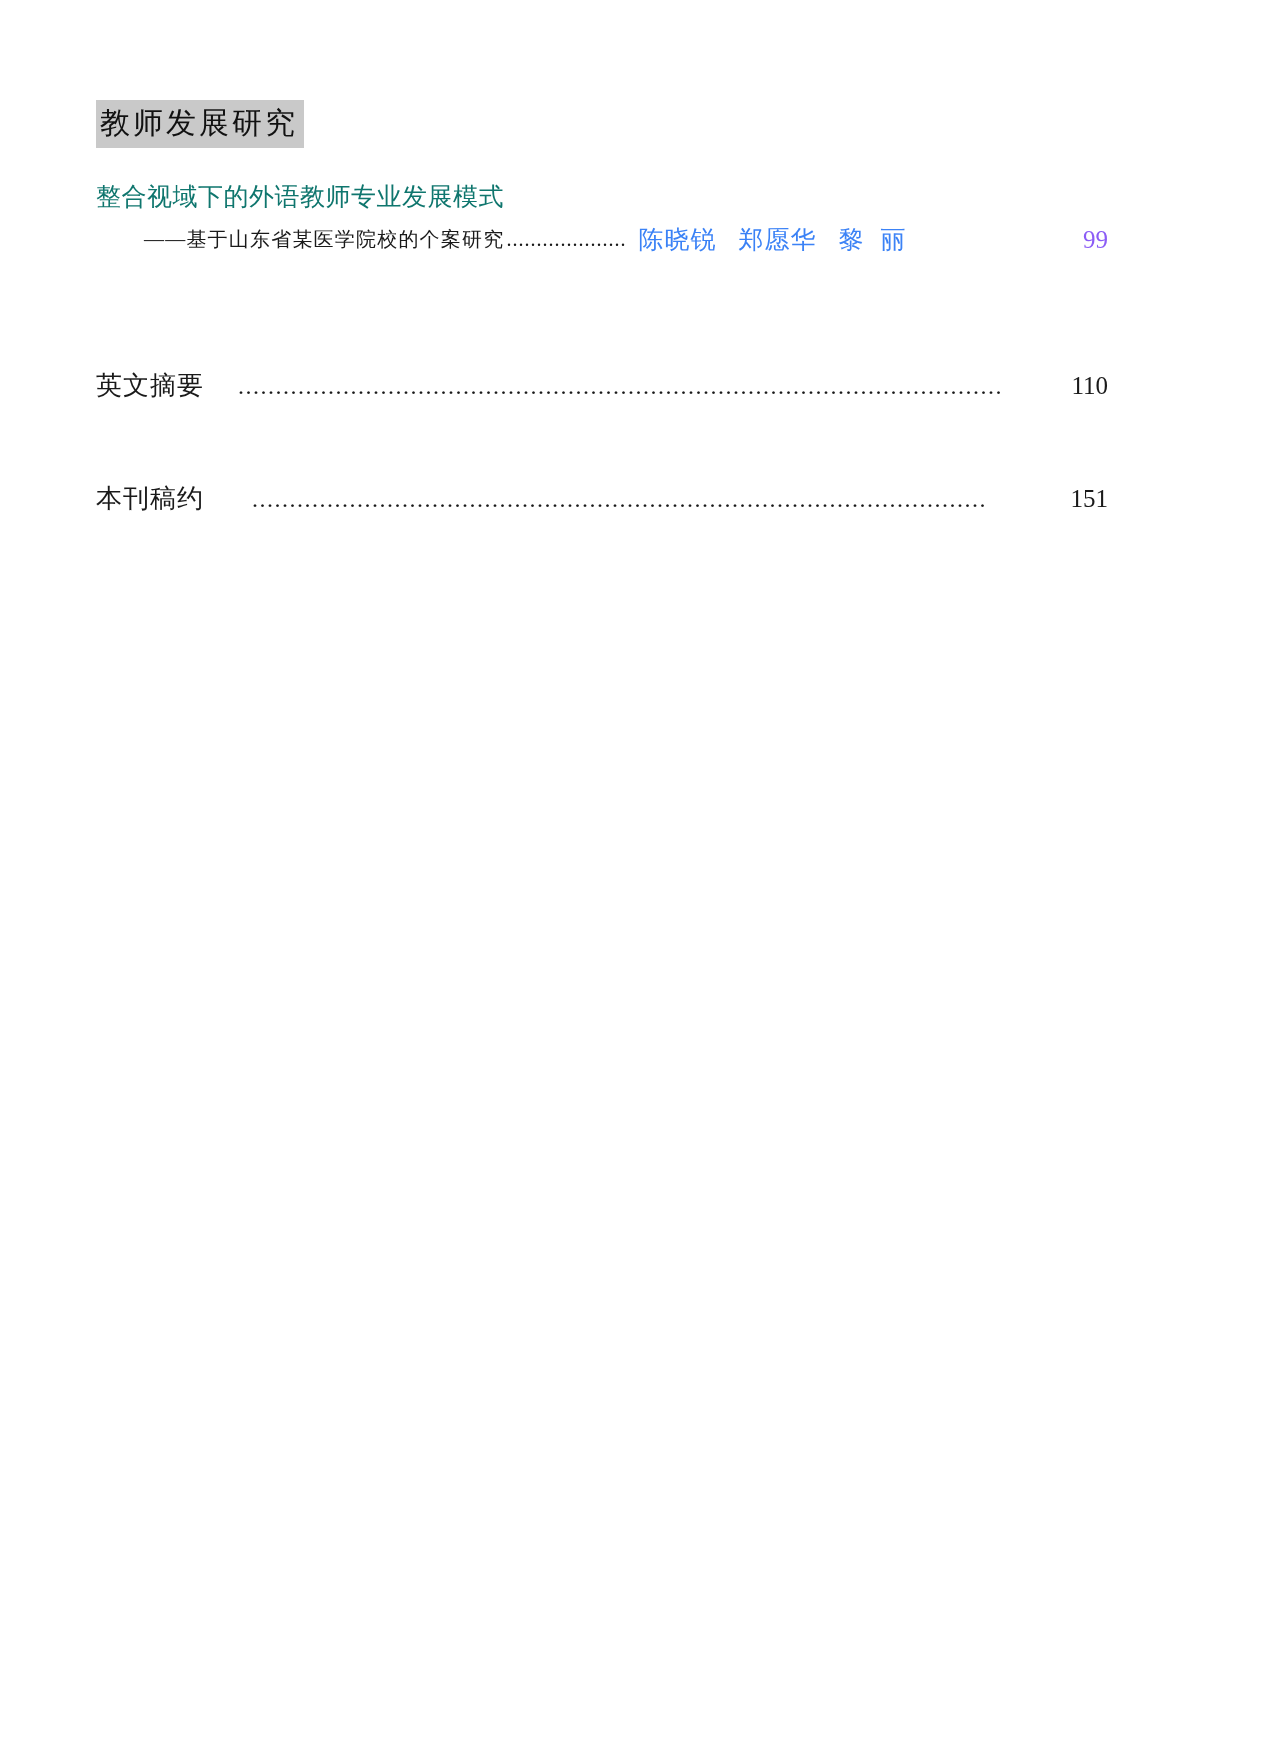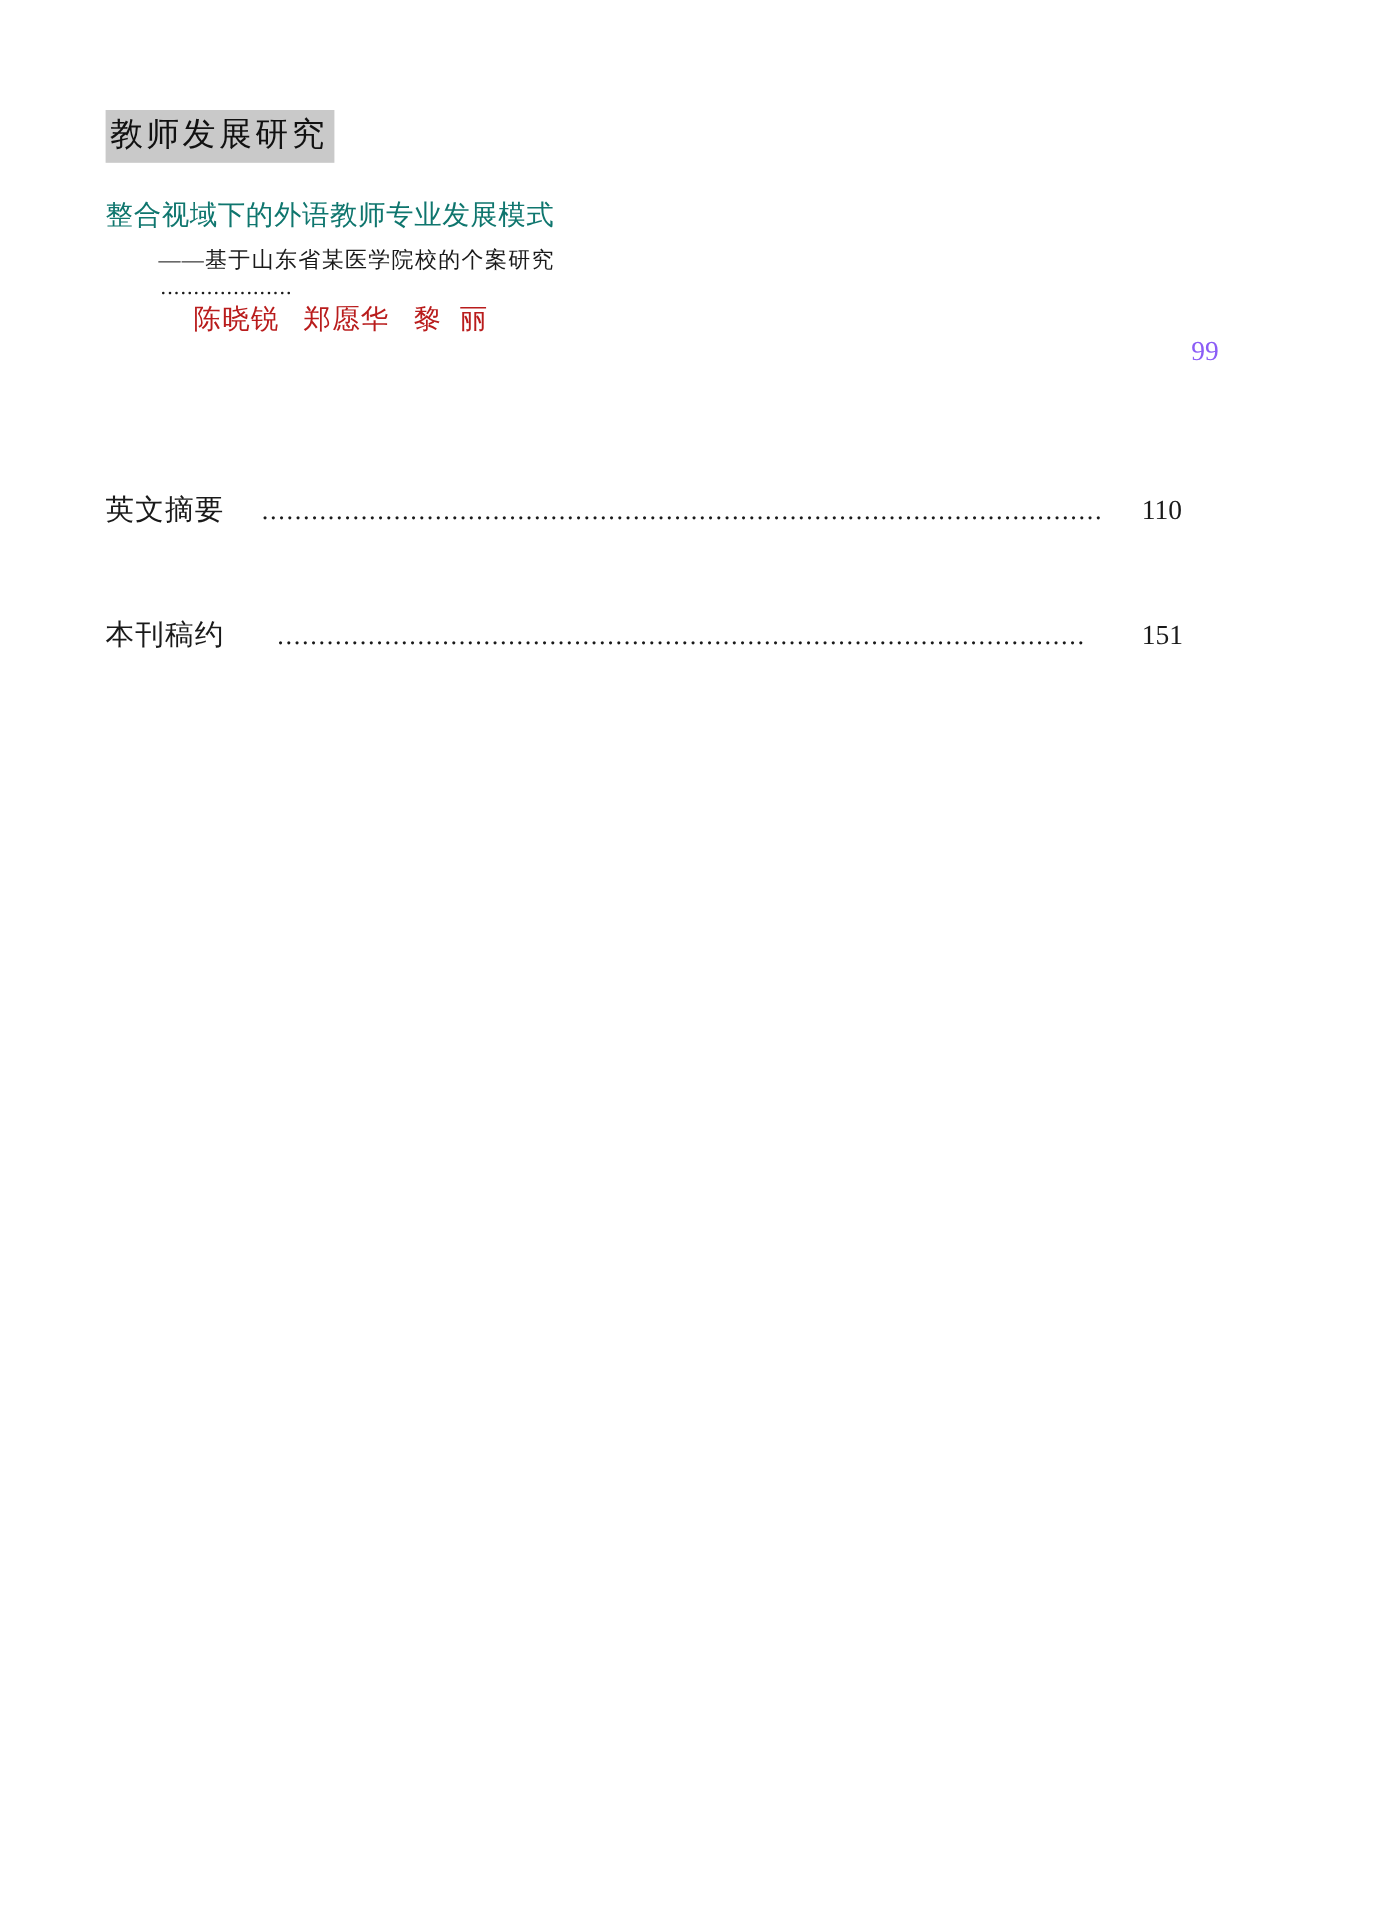--- a/index.html
+++ b/index.html
@@ -41,49 +41,47 @@
     margin-top: 30px;
   }
   .entry-title {
     font-size: 25px;
     line-height: 1.5;
     letter-spacing: 0.5px;
     color: #0f766e;
   }
   .entry-sub-row {
     display: flex;
-    align-items: flex-start;
+    align-items: center;
     margin-top: 8px;
     padding-left: 48px;
     width: 1012px;
     box-sizing: border-box;
-    flex-direction: column;
   }
   .sub-text {
     font-size: 20px;
     letter-spacing: 1.2px;
     white-space: nowrap;
     color: #1a1a1a;
   }
   .dot-leader {
     flex: 0 0 auto;
     width: 130px;
     overflow: hidden;
     white-space: nowrap;
     font-size: 20px;
     letter-spacing: 1px;
     color: #1a1a1a;
     margin: 0 2px;
   }
   .authors {
     font-size: 25px;
     white-space: nowrap;
-    color: #b91c1c;
+    color: #3b82f6;
     letter-spacing: 1px;
-    margin-left: 32px;
   }
   .authors .sp {
     display: inline-block;
     width: 22px;
   }
   .authors .sp-narrow {
     display: inline-block;
     width: 16px;
   }
   .page-num {
@@ -114,21 +112,21 @@
     white-space: nowrap;
     font-size: 24px;
     letter-spacing: 1.5px;
     color: #1a1a1a;
     margin: 0 4px 0 2px;
     min-width: 0;
   }
   .leader-page {
     flex: 0 0 auto;
     width: 70px;
-    text-align: left;
+    text-align: right;
     font-size: 25px;
     color: #1a1a1a;
   }
 </style>
 </head>
 <body>
 
 <div class="page">
   <div class="content">
 

